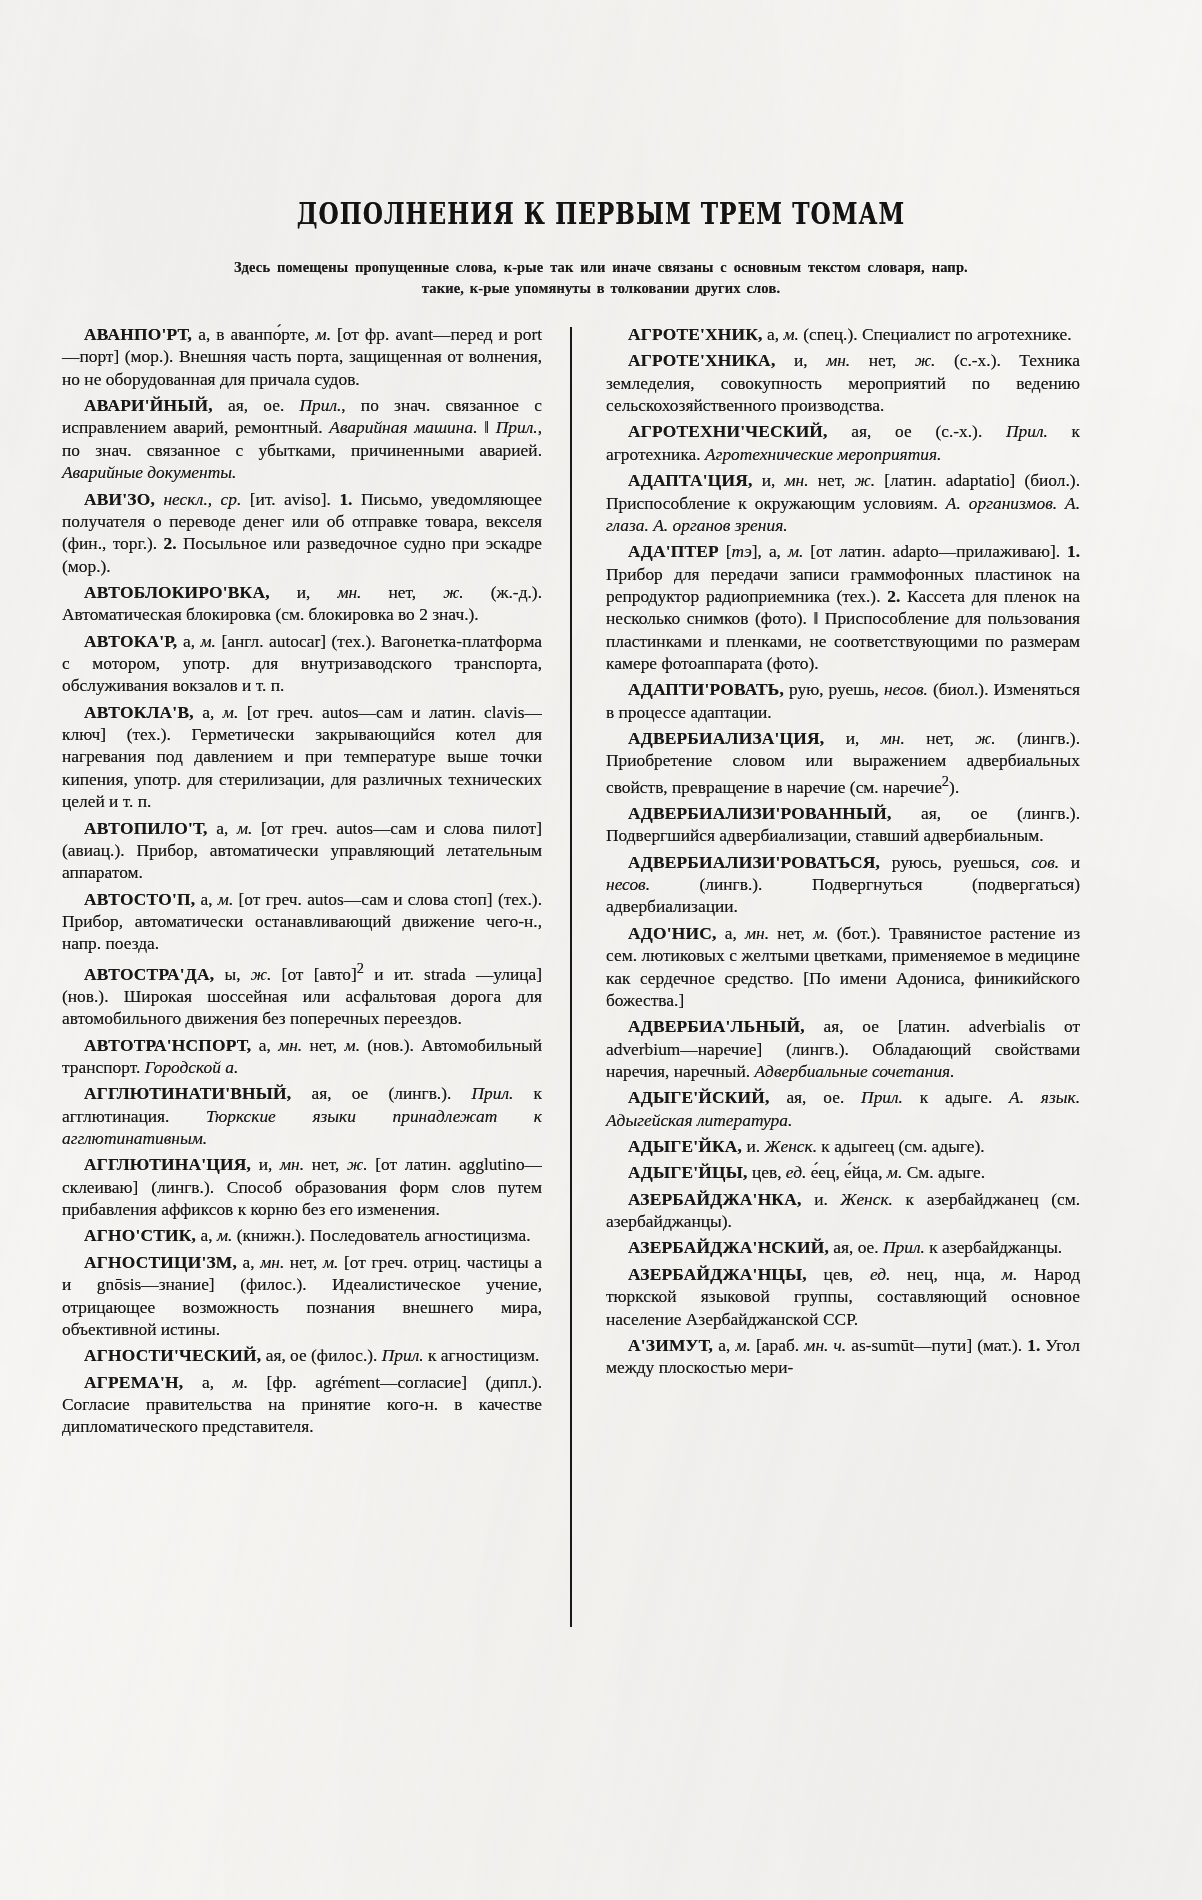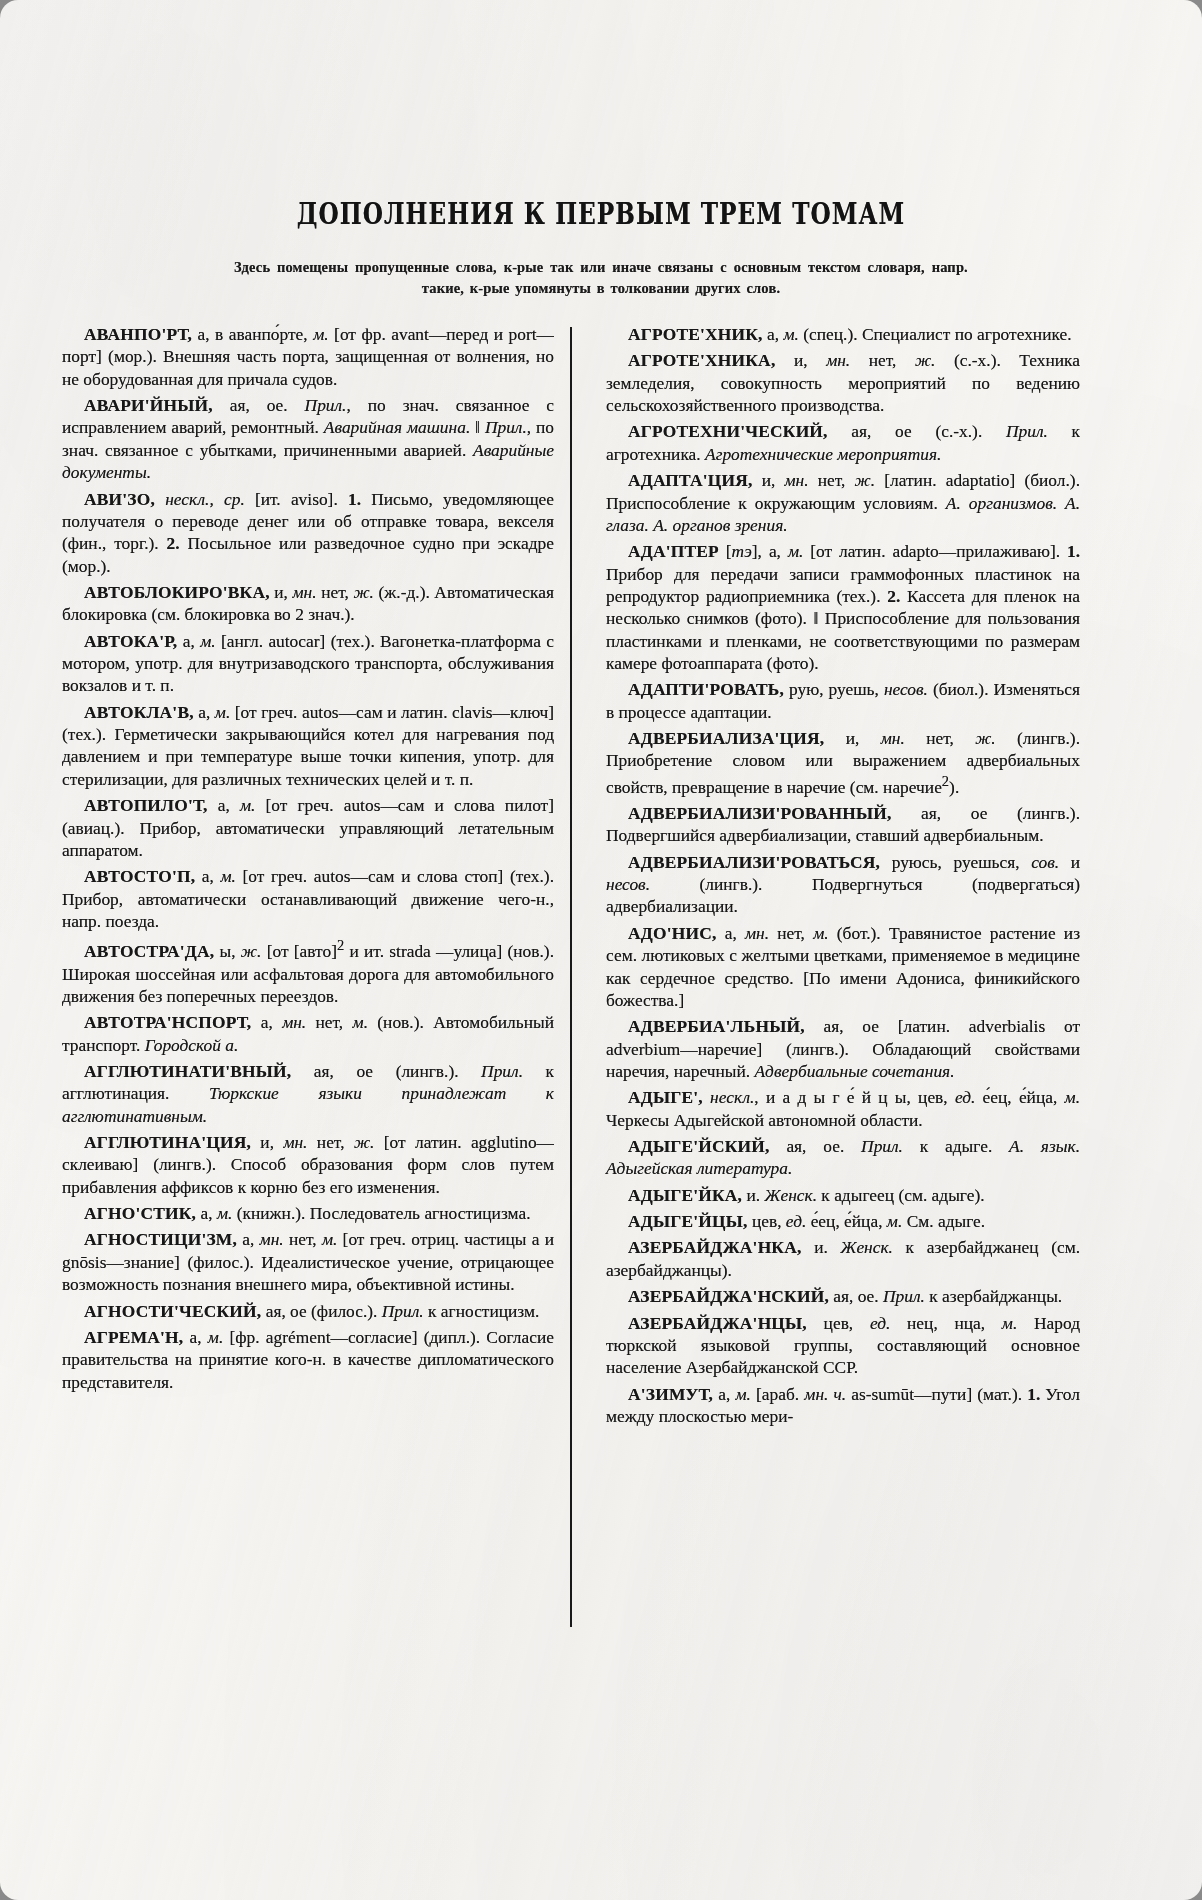--- a/index.html
+++ b/index.html
@@ -12,21 +12,20 @@
     font-family: "Liberation Serif", "DejaVu Serif", serif;
   }
   .page {
     position: relative;
     width: 1202px;
     height: 1900px;
     margin: 0 auto;
     background: #f7f6f4;
     overflow: hidden;
     box-sizing: border-box;
-    border-radius: 18px;
   }
   
   .page::before {
     content: "";
     position: absolute;
     inset: 0;
     pointer-events: none;
     background:
       radial-gradient(ellipse at 12% 8%, rgba(0,0,0,0.035), rgba(0,0,0,0) 55%),
       radial-gradient(ellipse at 88% 94%, rgba(0,0,0,0.04), rgba(0,0,0,0) 60%),
@@ -74,21 +73,21 @@
   
   .columns {
     display: flex;
     align-items: stretch;
     position: relative;
   }
   .col {
     width: 508px;
     box-sizing: border-box;
   }
-  .col-left  { padding-right: 16px; }
+  .col-left  { padding-right: 28px; }
   .col-right { padding-left: 34px; }
   .col-divider {
     width: 2px;
     background: #191919;
     margin: 4px 0 0 0;
     align-self: stretch;
     flex: 0 0 2px;
     min-height: 1300px;
   }
 
@@ -155,21 +154,20 @@
           <p class="entry"><span class="hw">АГРОТЕ'ХНИКА,</span><span> и, <i>мн.</i> нет, <i>ж.</i> (с.-х.). Техника земледелия, совокупность мероприятий по ведению сельскохозяйственного производства.</span></p>
           <p class="entry"><span class="hw">АГРОТЕХНИ'ЧЕСКИЙ,</span><span> ая, ое (с.-х.). <i>Прил.</i> к агротехника. <i>Агротехнические мероприятия.</i></span></p>
           <p class="entry"><span class="hw">АДАПТА'ЦИЯ,</span><span> и, <i>мн.</i> нет, <i>ж.</i> [латин. adaptatio] (биол.). Приспособление к окружающим условиям. <i>А. организмов. А. глаза. А. органов зрения.</i></span></p>
           <p class="entry"><span class="hw">АДА'ПТЕР</span><span> [<i>тэ</i>], а, <i>м.</i> [от латин. adapto—прилаживаю]. <b>1.</b> Прибор для передачи записи граммофонных пластинок на репродуктор радиоприемника (тех.). <b>2.</b> Кассета для пленок на несколько снимков (фото). ‖ Приспособление для пользования пластинками и пленками, не соответствующими по размерам камере фотоаппарата (фото).</span></p>
           <p class="entry"><span class="hw">АДАПТИ'РОВАТЬ,</span><span> рую, руешь, <i>несов.</i> (биол.). Изменяться в процессе адаптации.</span></p>
           <p class="entry"><span class="hw">АДВЕРБИАЛИЗА'ЦИЯ,</span><span> и, <i>мн.</i> нет, <i>ж.</i> (лингв.). Приобретение словом или выражением адвербиальных свойств, превращение в наречие (см. наречие<sup>2</sup>).</span></p>
           <p class="entry"><span class="hw">АДВЕРБИАЛИЗИ'РОВАННЫЙ,</span><span> ая, ое (лингв.). Подвергшийся адвербиализации, ставший адвербиальным.</span></p>
           <p class="entry"><span class="hw">АДВЕРБИАЛИЗИ'РОВАТЬСЯ,</span><span> руюсь, руешься, <i>сов.</i> и <i>несов.</i> (лингв.). Подвергнуться (подвергаться) адвербиализации.</span></p>
           <p class="entry"><span class="hw">АДО'НИС,</span><span> а, <i>мн.</i> нет, <i>м.</i> (бот.). Травянистое растение из сем. лютиковых с желтыми цветками, применяемое в медицине как сердечное средство. [По имени Адониса, финикийского божества.]</span></p>
           <p class="entry"><span class="hw">АДВЕРБИА'ЛЬНЫЙ,</span><span> ая, ое [латин. adverbialis от adverbium—наречие] (лингв.). Обладающий свойствами наречия, наречный. <i>Адвербиальные сочетания.</i></span></p>
-          <p class="entry"><span class="hw">АДЫГЕ',</span><span> <i>нескл.</i>, и  а д ы г е́ й ц ы,  цев, <i>ед.</i> е́ец, е́йца, <i>м.</i> Черкесы Адыгейской автономной области.</span></p>
           <p class="entry"><span class="hw">АДЫГЕ'ЙСКИЙ,</span><span> ая, ое. <i>Прил.</i> к адыге. <i>А. язык. Адыгейская литература.</i></span></p>
           <p class="entry"><span class="hw">АДЫГЕ'ЙКА,</span><span> и. <i>Женск.</i> к адыгеец (см. адыге).</span></p>
           <p class="entry"><span class="hw">АДЫГЕ'ЙЦЫ,</span><span> цев, <i>ед.</i> е́ец, е́йца, <i>м.</i> См. адыге.</span></p>
           <p class="entry"><span class="hw">АЗЕРБАЙДЖА'НКА,</span><span> и. <i>Женск.</i> к азербайджанец (см. азербайджанцы).</span></p>
           <p class="entry"><span class="hw">АЗЕРБАЙДЖА'НСКИЙ,</span><span> ая, ое. <i>Прил.</i> к азербайджанцы.</span></p>
           <p class="entry"><span class="hw">АЗЕРБАЙДЖА'НЦЫ,</span><span> цев, <i>ед.</i> нец, нца, <i>м.</i> Народ тюркской языковой группы, составляющий основное население Азербайджанской ССР.</span></p>
           <p class="entry"><span class="hw">А'ЗИМУТ,</span><span> а, <i>м.</i> [араб. <i>мн. ч.</i> as-sumūt—пути] (мат.). <b>1.</b> Угол между плоскостью мери-</span></p>
         </div>
     </div>
 

